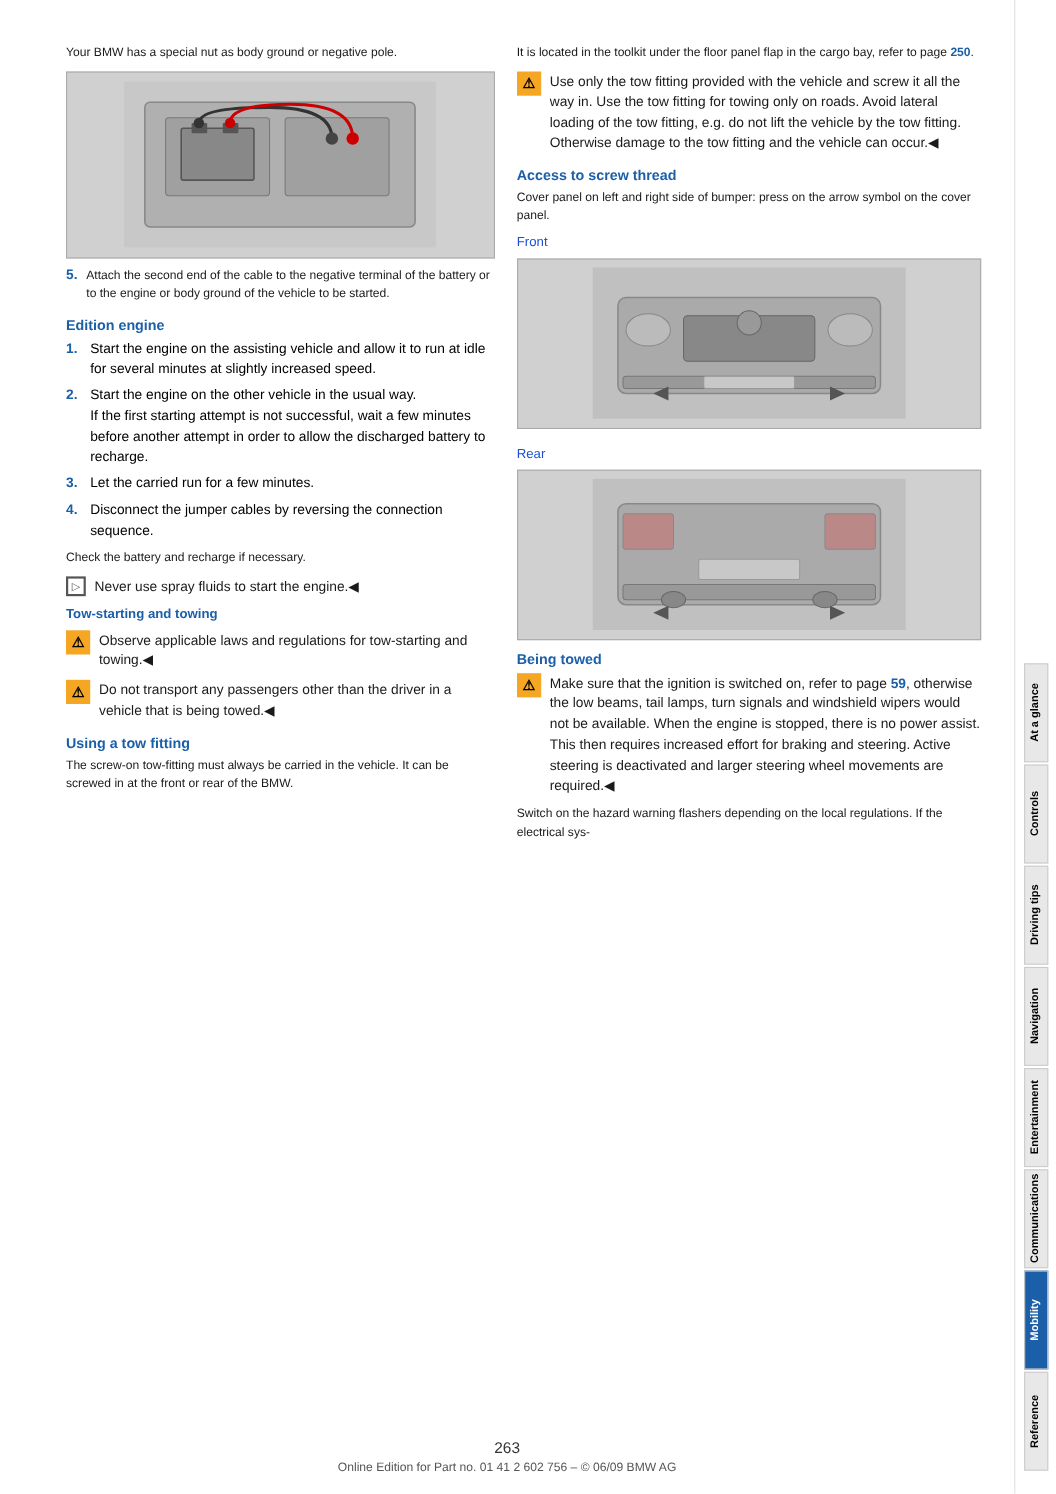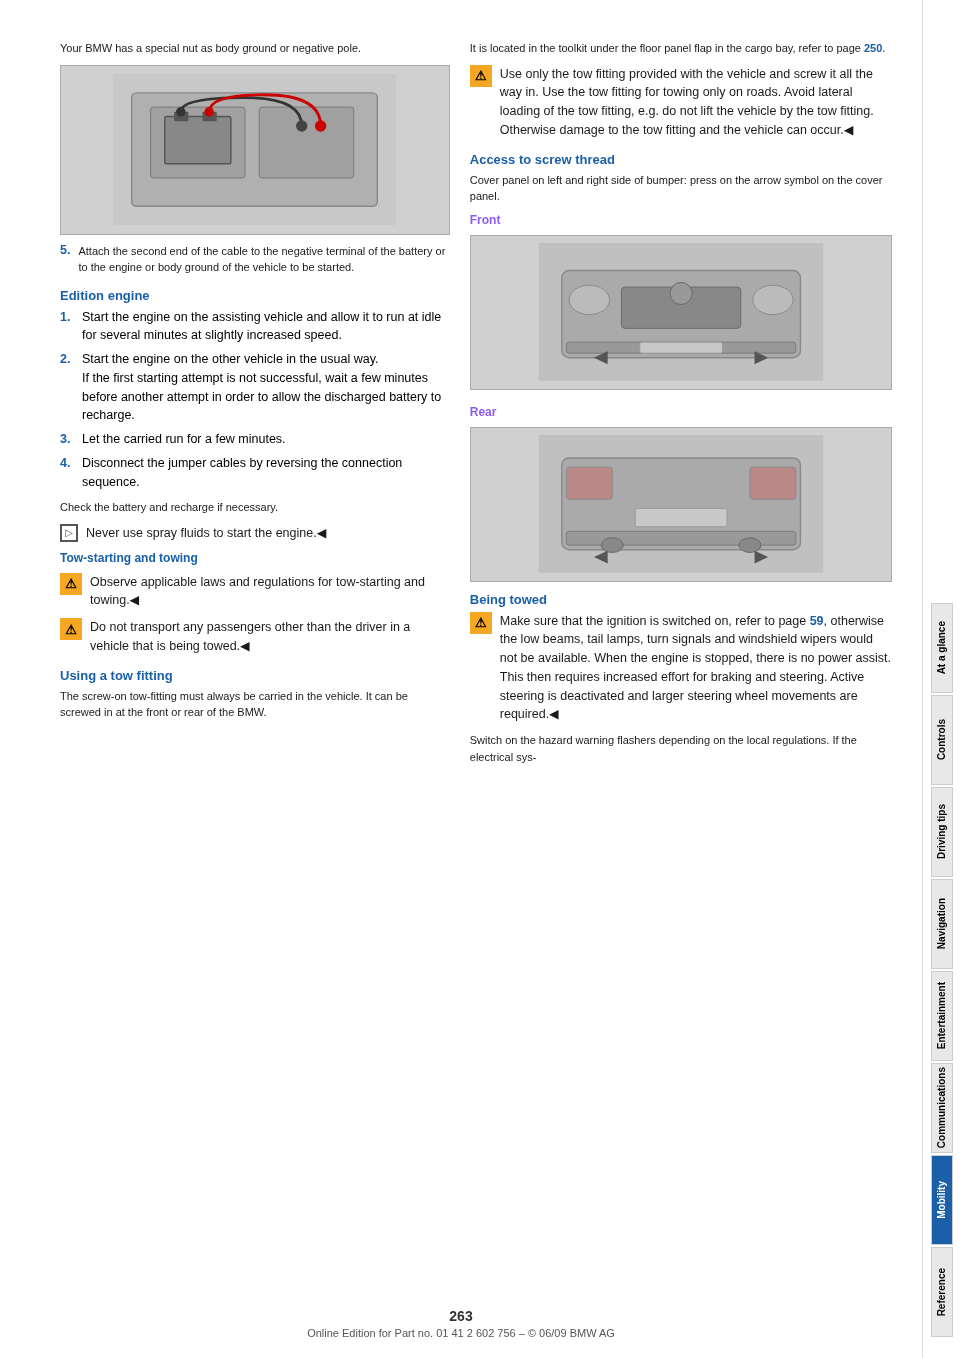--- a/index.html
+++ b/index.html
@@ -188,40 +188,40 @@
     }
 
     .img-placeholder svg {
       width: 90%;
       height: 90%;
     }
 
     
     .img-label {
       font-size: 12px;
-      color: #8b5cf6;
-      font-weight: bold;
+      color: #1d4ed8;
+      font-weight: normal;
       margin-top: 6px;
       margin-bottom: 2px;
     }
 
     
     .page-footer {
       position: absolute;
       bottom: 18px;
       left: 50%;
       transform: translateX(-50%);
       text-align: center;
       font-size: 12px;
       color: #333;
     }
 
     .page-number {
       font-size: 14px;
-      font-weight: bold;
+      font-weight: normal;
       display: block;
       margin-bottom: 2px;
     }
 
     .page-edition {
       font-size: 11px;
       color: #555;
     }
 
     

